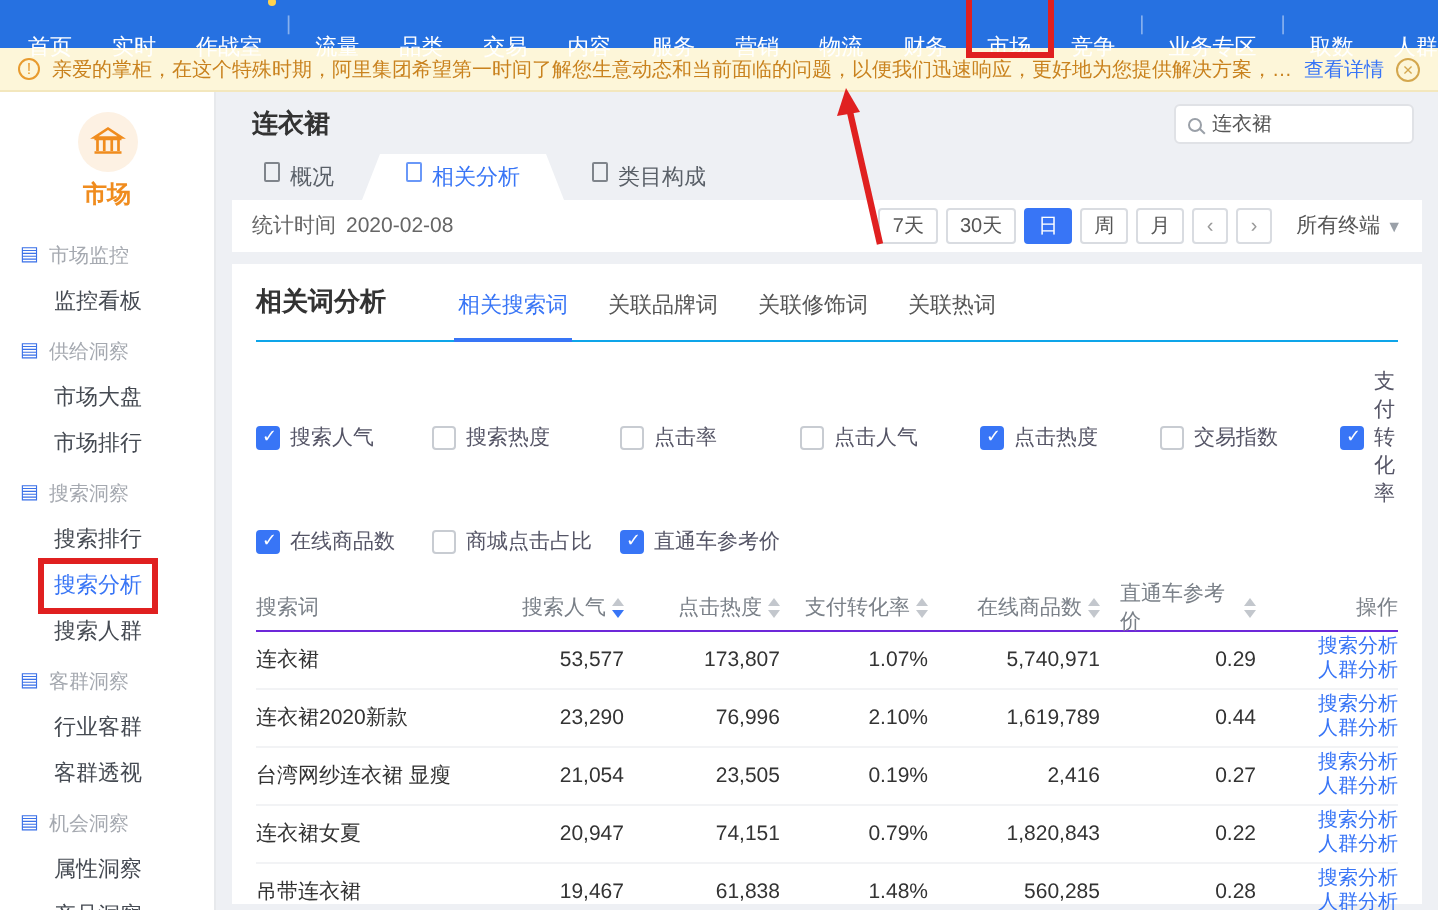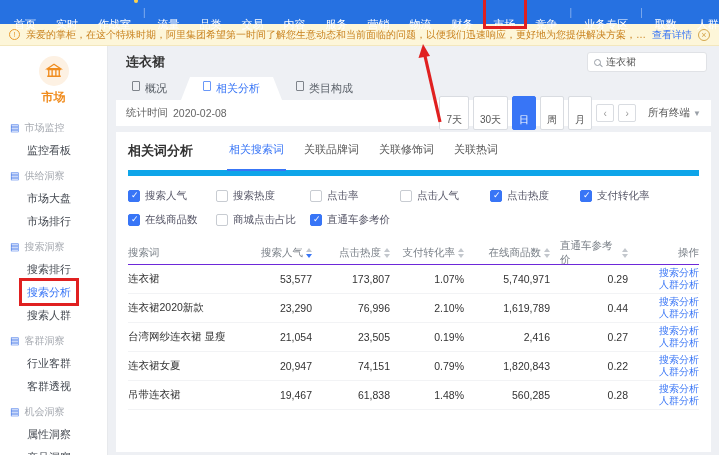--- a/index.html
+++ b/index.html
@@ -50,31 +50,31 @@
   .tabs { display:flex; align-items:flex-end; height:22px; margin-top:4px; padding-left:2px; }
   .tab { display:flex; gap:5px; font-size:11px; color:#5a6068;
     padding:4px 14px; cursor:pointer; }
   .tab.active { background:#fff; color:#3875f6;
     clip-path:polygon(9px 0, calc(100% - 9px) 0, 100% 100%, 0 100%); padding:4px 22px; }
   .doc-icon { width:8px; height:10px; border:1px solid currentColor; border-radius:1px; opacity:.75; }
   .statsbar { background:#fff; height:26px; display:flex; align-items:center; padding:0 10px;
     font-size:10.5px; color:#666; }
   .stat-date { margin-left:5px; color:#666; }
   .controls { margin-left:auto; display:flex; align-items:center; }
-  .btn { height:18px; min-width:18px; padding:16px 6px; margin-left:4px; border:1px solid #d9dce1;
+  .btn { height:18px; min-width:18px; padding:0 6px; margin-left:4px; border:1px solid #d9dce1;
     background:#fff; border-radius:2px; font-size:10px; color:#555; cursor:pointer;
     font-family:"Liberation Sans", sans-serif; }
   .btn.active { background:#3875f6; border-color:#3875f6; color:#fff; }
   .btn.pager { padding:0 4px; color:#999; }
   .terminal { margin-left:12px; font-size:10.5px; color:#555; cursor:pointer; display:flex;
     align-items:center; gap:3px; }
   .caret-down-sm { font-size:8px; color:#9aa0a8; }
   
   .card { background:#fff; margin-top:6px; padding:10px 12px 0 12px; height:320px; }
-  .sec-head { display:flex; border-bottom:6px solid #0ea5e9; }
+  .sec-head { display:flex; align-items:flex-end; border-bottom:1px solid #0ea5e9; }
   .sec-title { font-size:13px; font-weight:bold; color:#333; padding-bottom:10px; margin-right:26px; }
   .subtab { font-size:11px; color:#555; padding:0 10px 10px 10px; position:relative; cursor:pointer; }
   .subtab.active { color:#3875f6; }
   .subtab.active::after { content:""; position:absolute; left:8px; right:8px; bottom:-1px;
     height:2px; background:#3875f6; }
   .filters { padding:13px 0 2px 0; }
   .filter-row { display:grid; grid-template-columns:88px 94px 90px 90px 90px 90px auto; margin-bottom:10px; }
   .filter { display:flex; align-items:center; gap:5px; font-size:10.5px; color:#556; cursor:pointer; }
   .cb { flex:none; width:12px; height:12px; border:1px solid #c8ccd2; border-radius:2px;
     background:#fff; position:relative; }
@@ -245,20 +245,24 @@
             </label>
             <label class="filter">
               <span class="cb"></span>
               <span>点击人气</span>
             </label>
             <label class="filter">
               <span class="cb on"></span>
               <span>点击热度</span>
             </label>
             <label class="filter">
+              <span class="cb"></span>
+              <span>交易指数</span>
+            </label>
+            <label class="filter">
               <span class="cb on"></span>
               <span>支付转化率</span>
             </label>
           </div>
         <div class="filter-row">
             <label class="filter">
               <span class="cb on"></span>
               <span>在线商品数</span>
             </label>
             <label class="filter">

